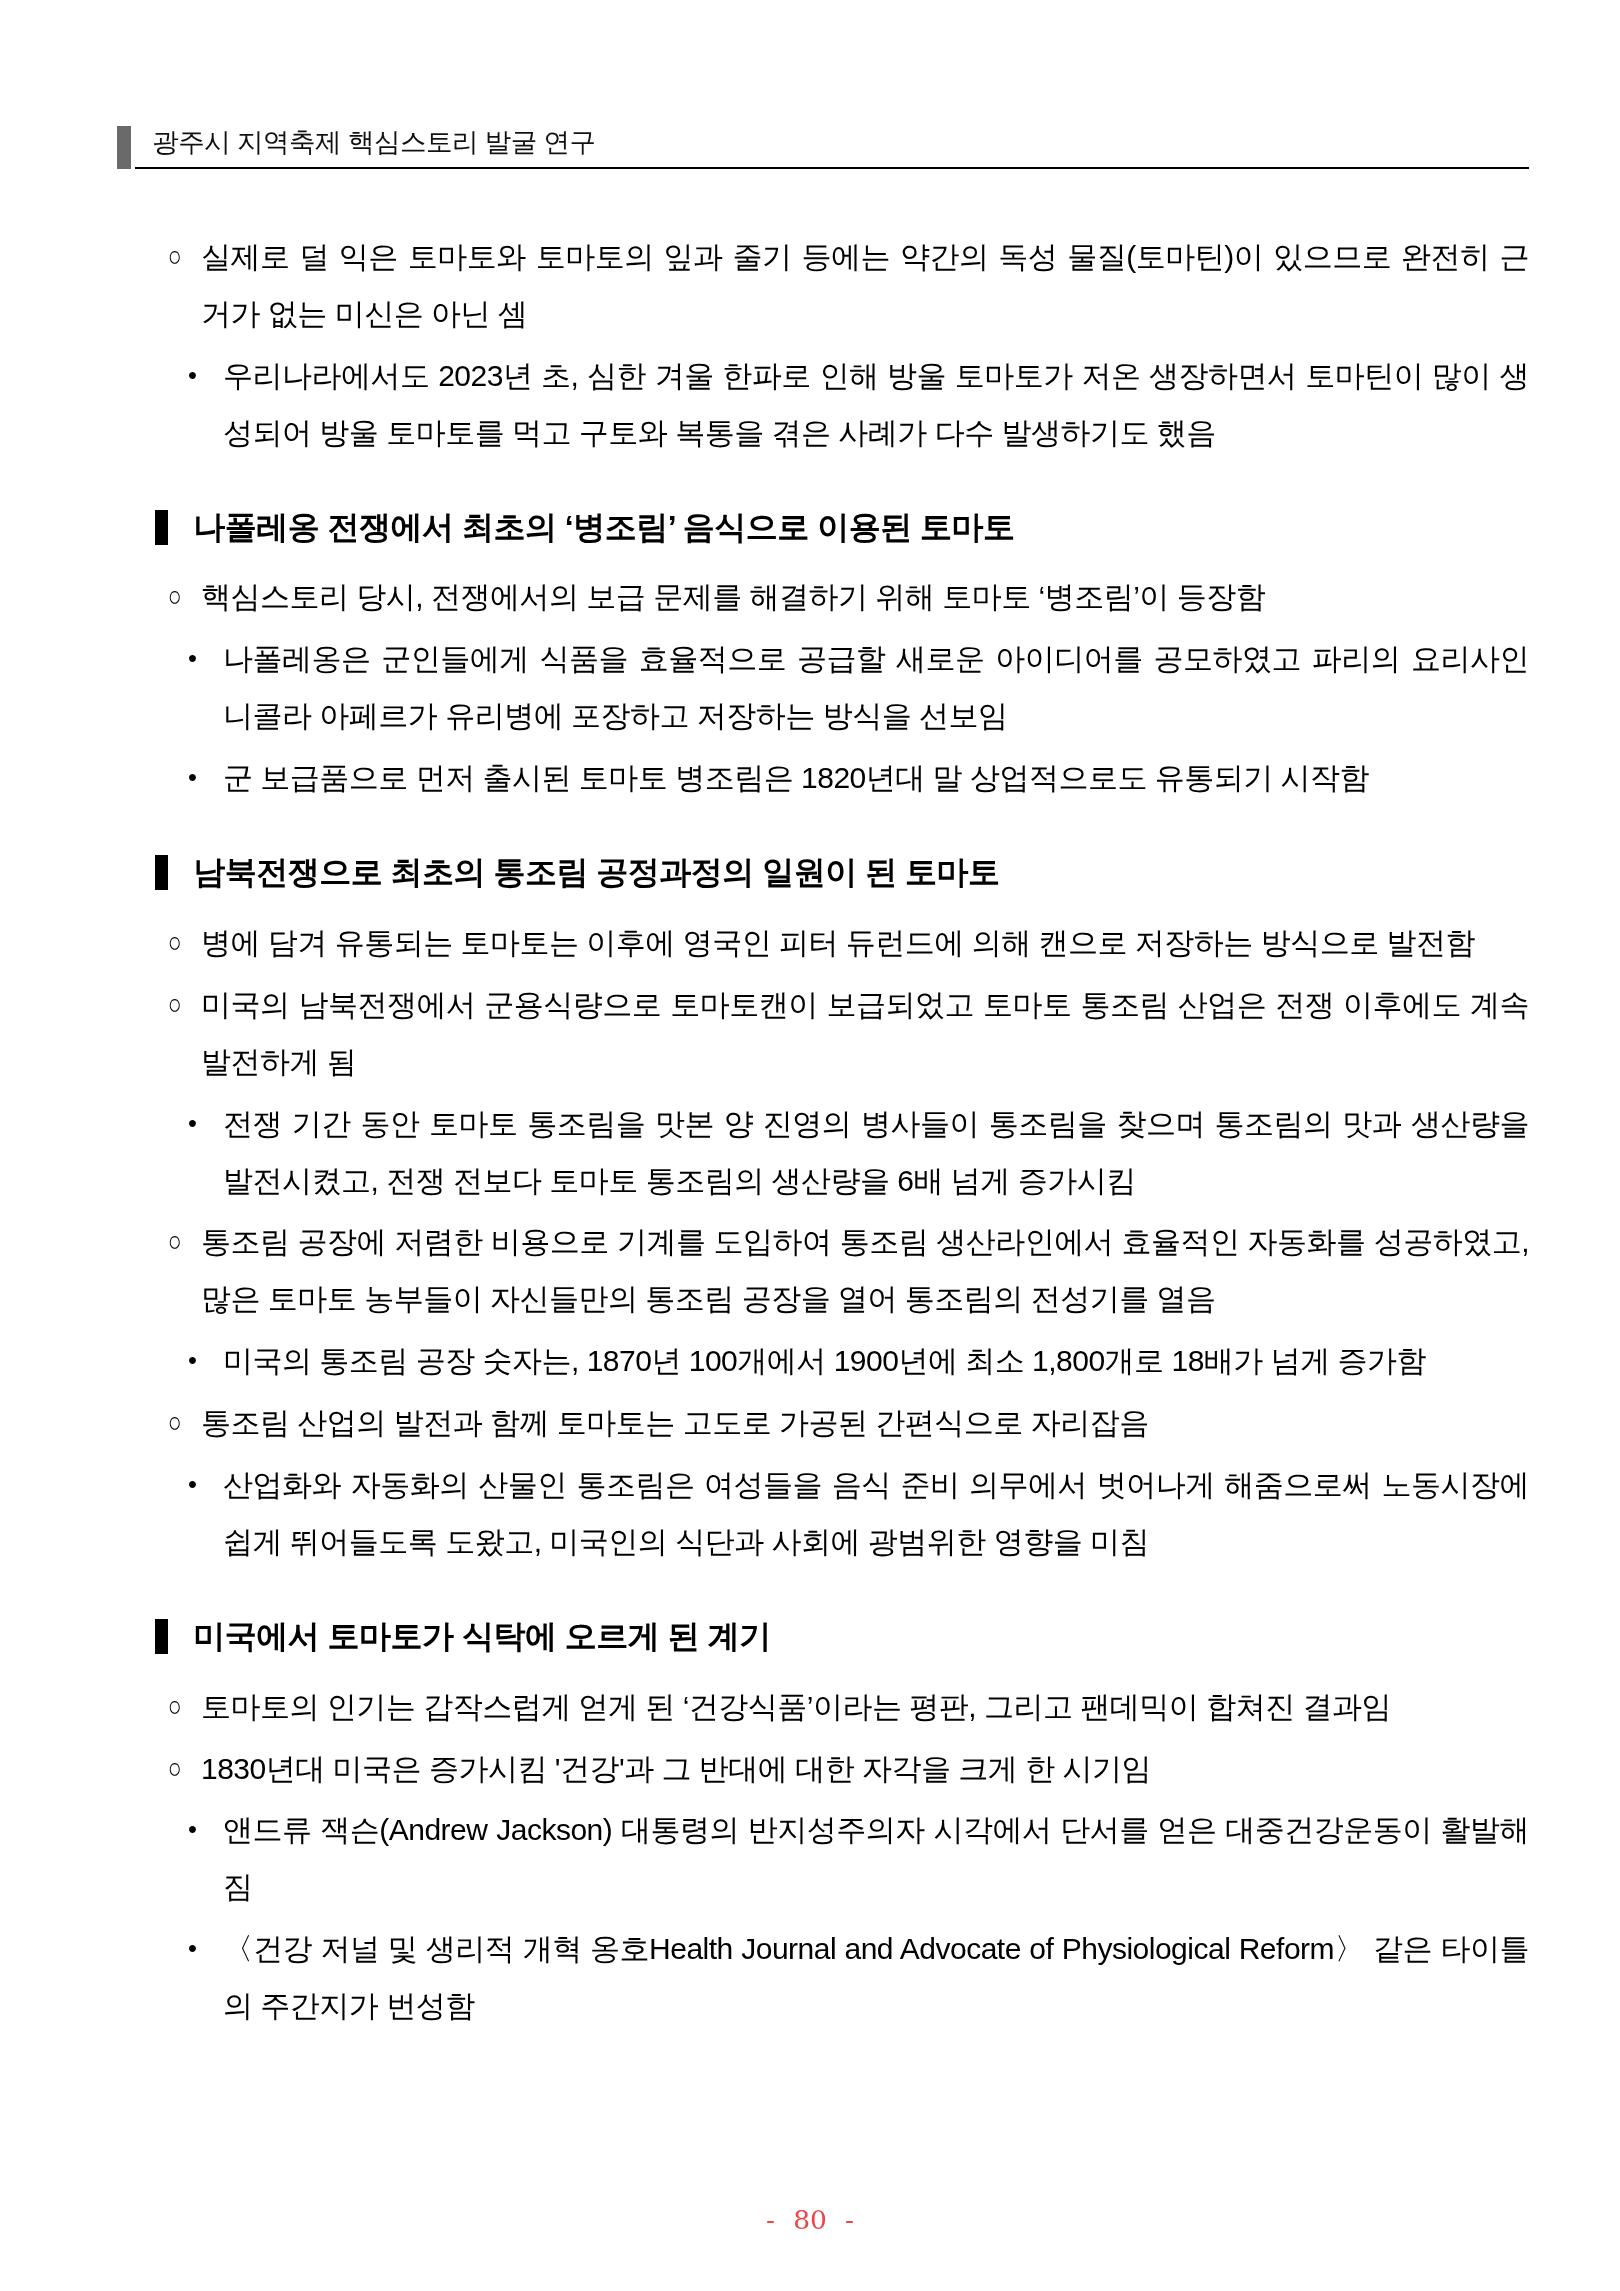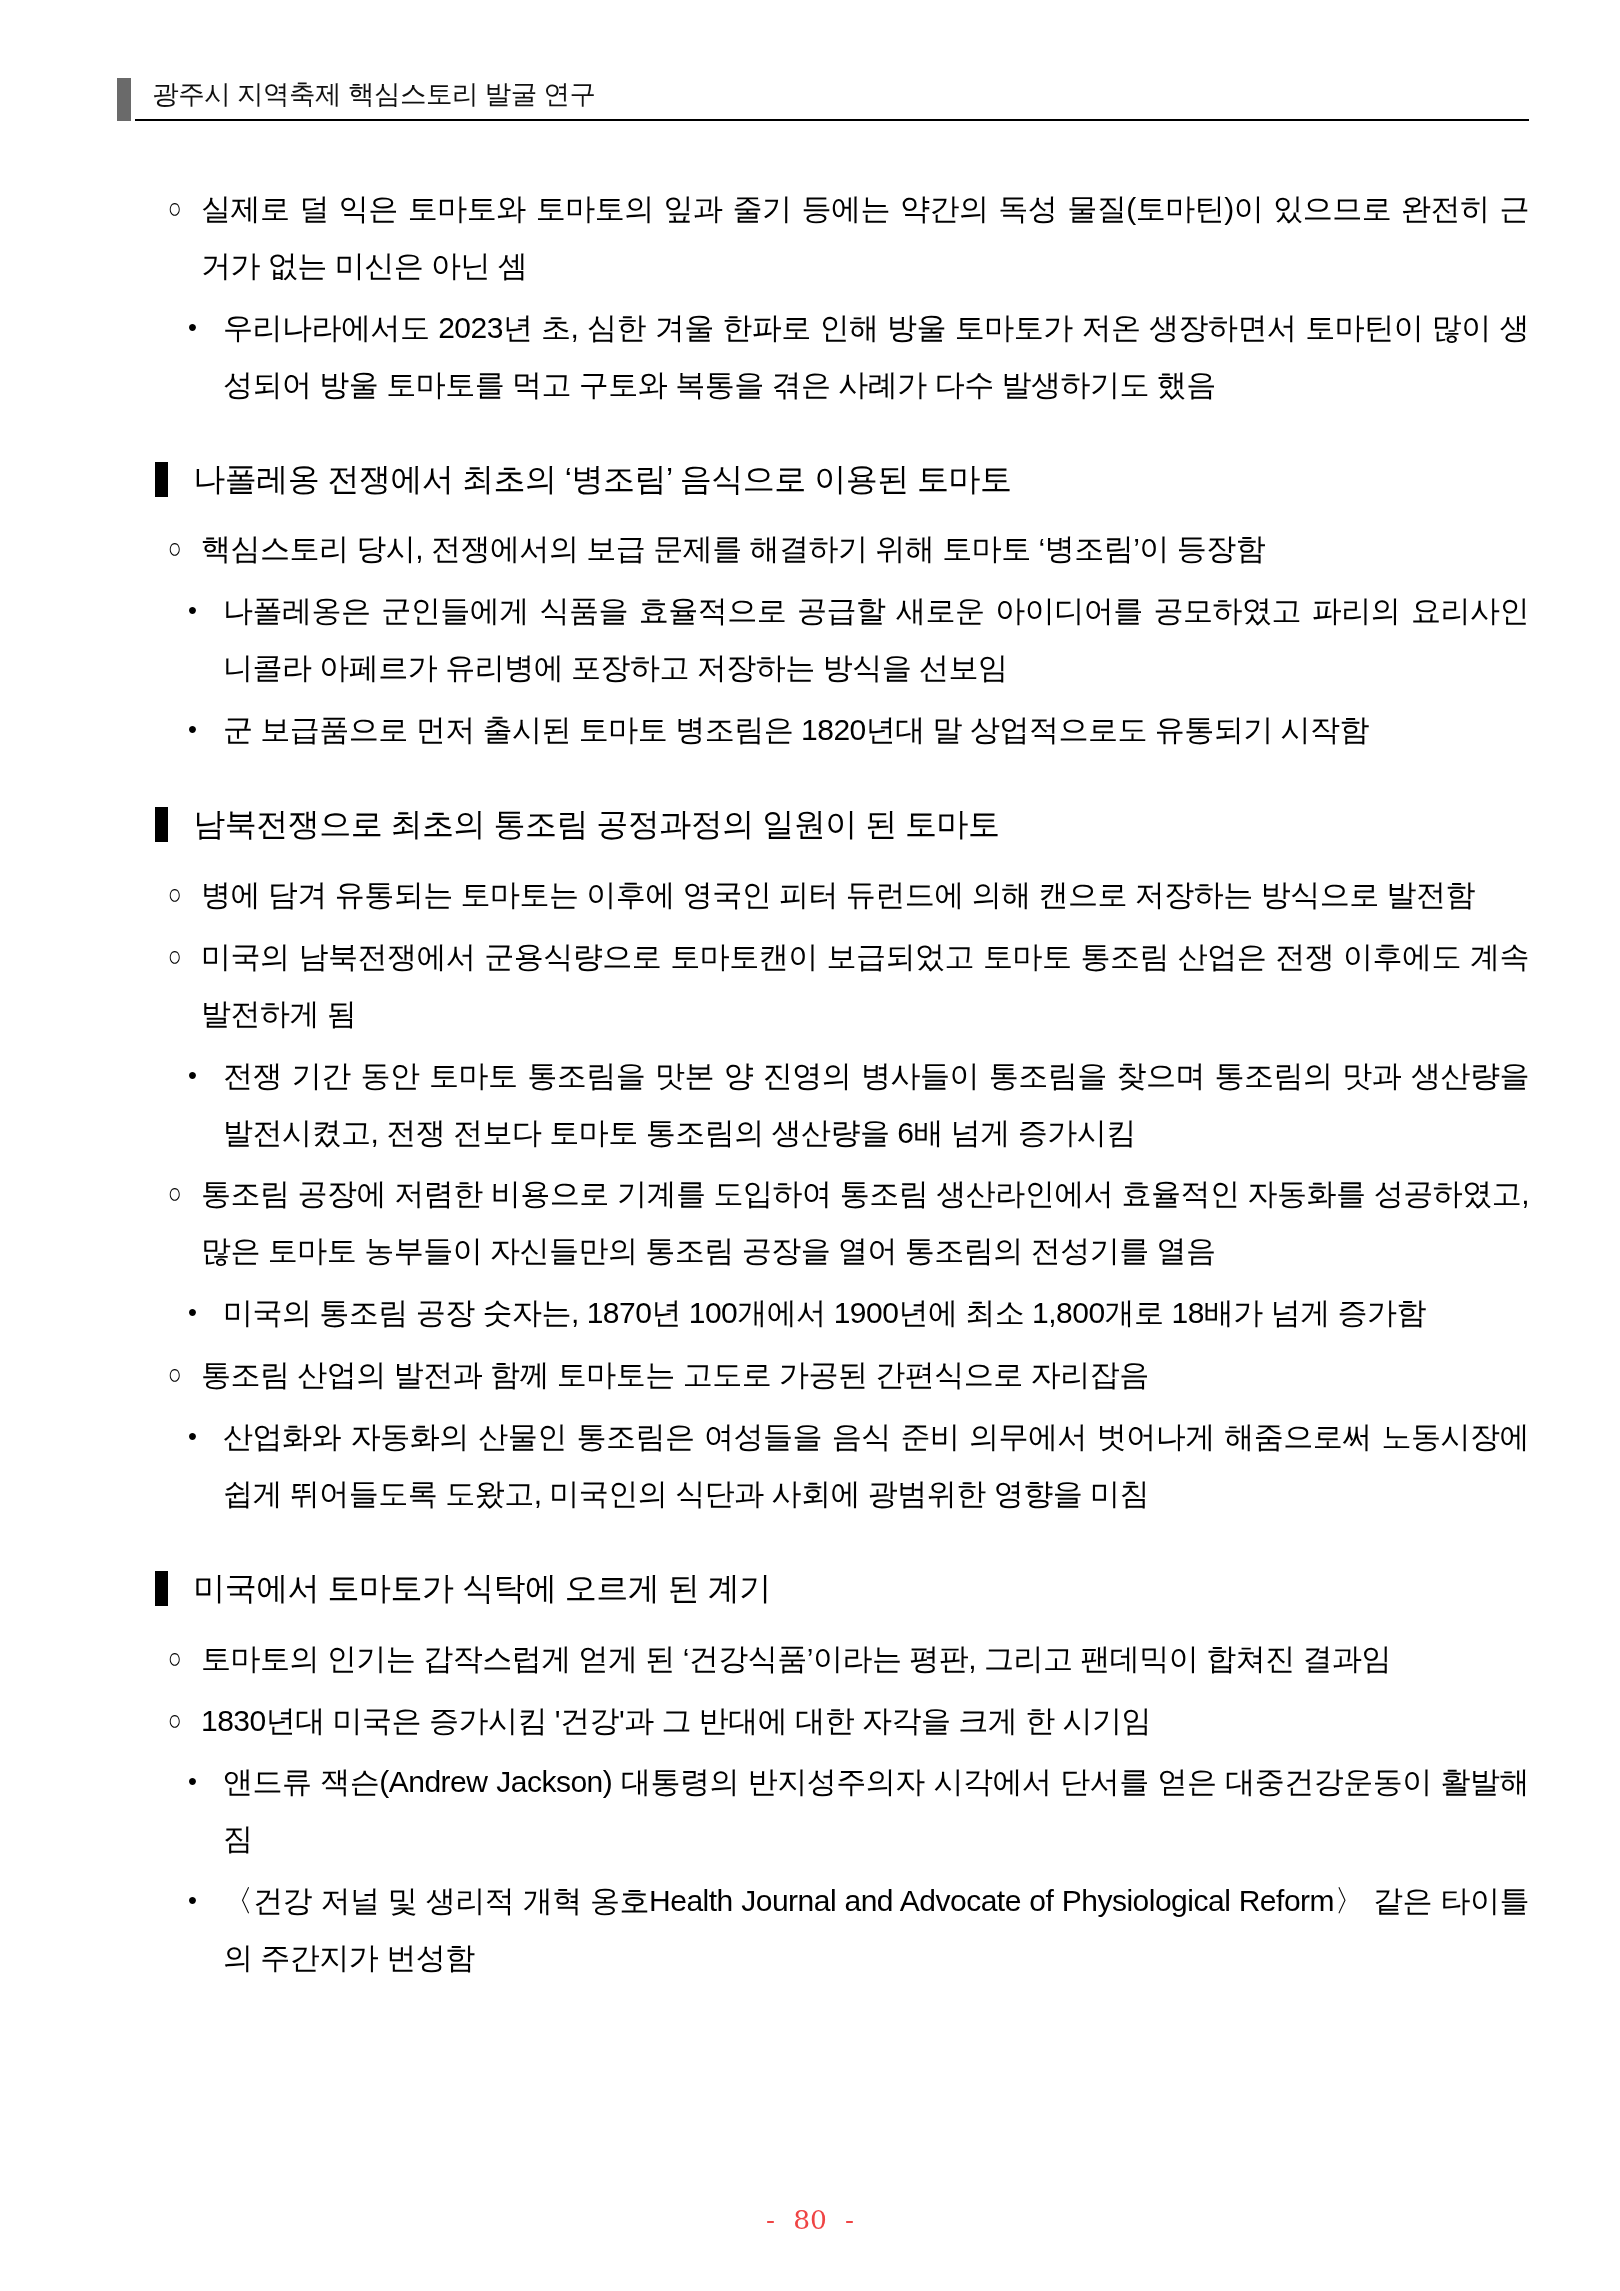--- a/index.html
+++ b/index.html
@@ -28,20 +28,21 @@
     width: 13.7px;
     height: 43px;
     background: #6a6a6a;
     flex: 0 0 auto;
   }
   .header-rule-wrap {
     flex: 1 1 auto;
     margin-left: 3.9px;
     border-bottom: 2.9px solid #000000;
     padding: 0 0 6.9px 17.6px;
+    margin-top: 48px;
   }
   .header-title {
     font-size: 26.5px;
     font-weight: 400;
     letter-spacing: -0.5px;
     color: #111111;
     white-space: nowrap;
   }
 
   
@@ -94,21 +95,21 @@
   }
   .section-marker {
     width: 12.7px;
     height: 35px;
     background: #000000;
     margin-right: 25.5px;
     flex: 0 0 auto;
   }
   .block.section .text {
     font-size: 32px;
-    font-weight: 400;
+    font-weight: 700;
     line-height: 43px;
     text-align: left;
   }
 
   
   .footer {
     position: absolute;
     left: 0;
     right: 0;
     bottom: 57px;

